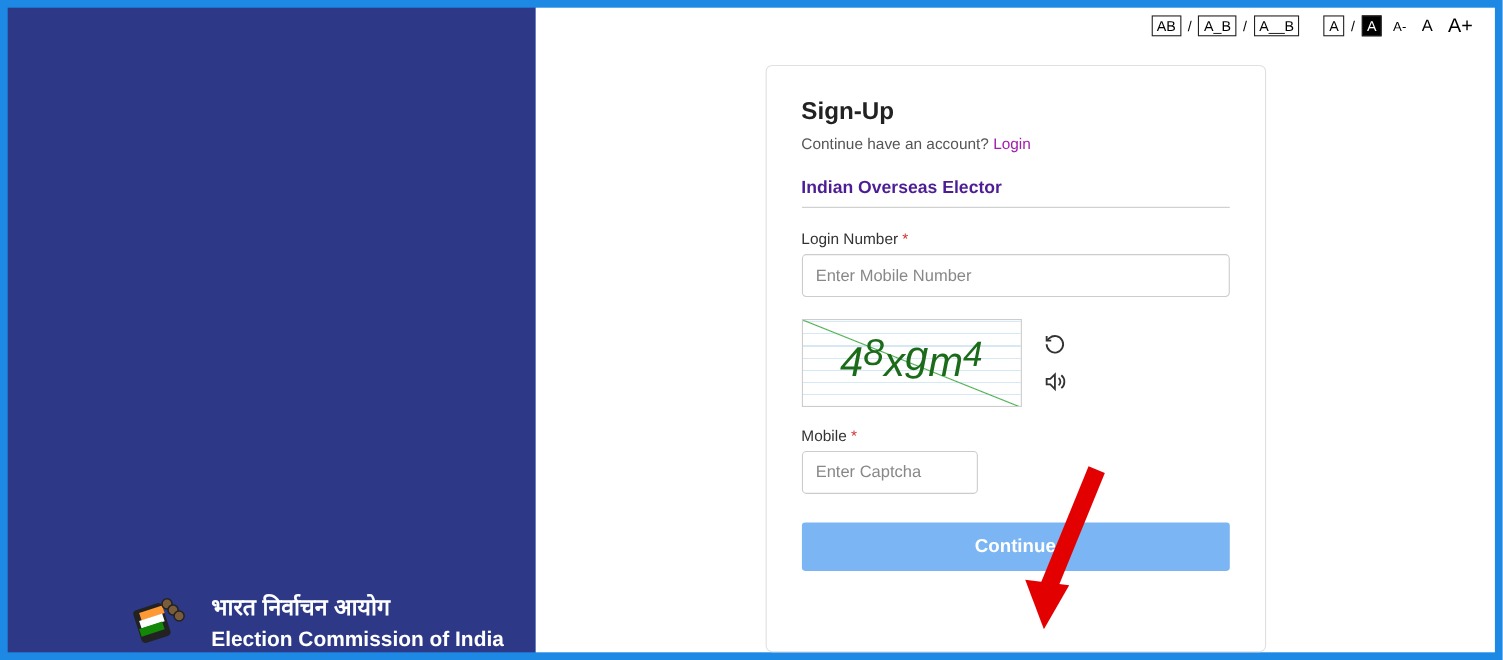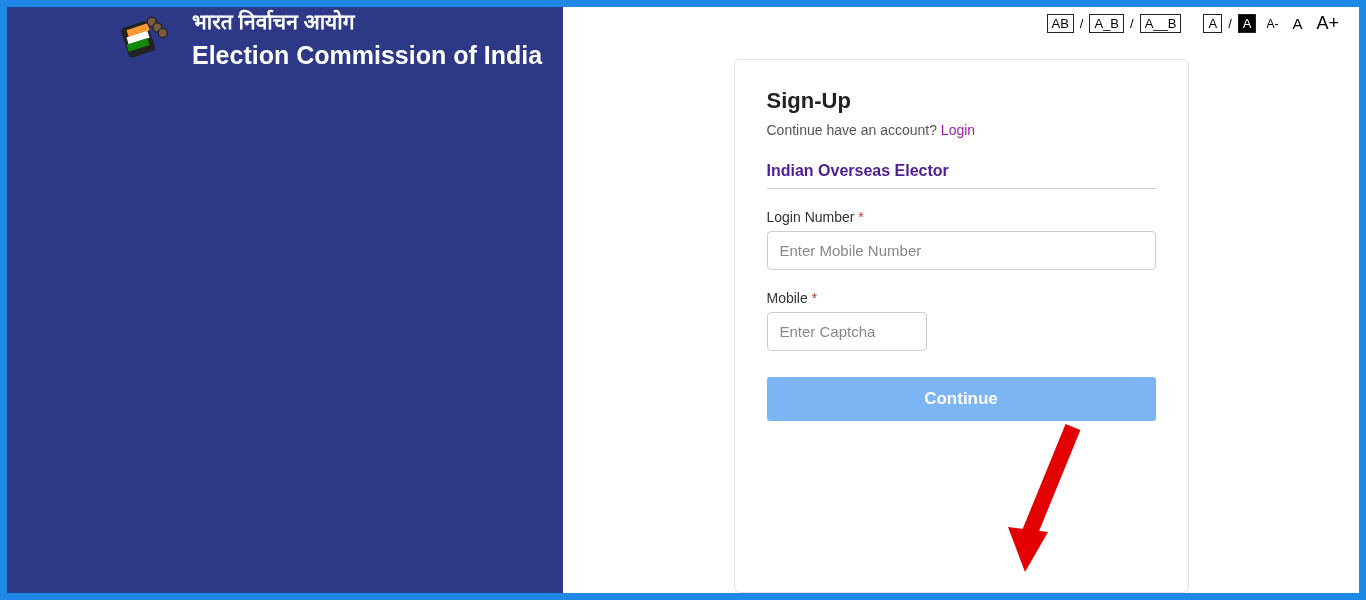--- a/index.html
+++ b/index.html
@@ -1,21 +1,21 @@
 <!DOCTYPE html>
 <html><head>
 <meta charset="utf-8">
 <style>
 * { margin: 0; padding: 0; box-sizing: border-box; font-family: Arial, Helvetica, sans-serif; }
 body { background: #1e88e5; display: flex; width: 1366px; height: 600px; overflow: hidden; padding: 7px; }
-.left-panel { width: 556px; background: #2d3986; display: flex; align-items: flex-start; padding-left: 110px; }
+.left-panel { width: 480px; background: #2d3986; display: flex; align-items: flex-end; padding-left: 110px; }
 .logo-area { display: flex; align-items: center; gap: 20px; }
 .logo-svg { width: 55px; height: 55px; flex-shrink: 0; }
 .titles h1 { color: #fff; font-size: 21px; font-weight: 700; margin-bottom: 6px; }
-.titles h2 { color: #fff; font-size: 25px; font-weight: 600; }
+.titles h2 { color: #fff; font-size: 19px; font-weight: 600; }
 .right-panel { flex: 1; background: #fff; position: relative; display: flex; justify-content: center; }
 .access-bar { position: absolute; top: 6px; right: 16px; display: flex; align-items: center; gap: 6px; font-size: 13px; }
 .access-box { border: 1px solid #222; padding: 1px 4px; font-size: 13px; cursor: pointer; }
 .access-box.dark { background: #000; color: #fff; }
 .access-sep { font-size: 13px; }
 .fs { font-size: 12px; cursor: pointer; padding: 0 4px; }
 .fs.med { font-size: 15px; }
 .fs.big { font-size: 18px; }
 .card { width: 455px; border: 1px solid #e0e0e0; border-radius: 6px; padding: 28px 32px 0 32px; margin-top: 52px; }
 .card-title { font-size: 22px; font-weight: 700; color: #222; margin-bottom: 8px; }
@@ -88,20 +88,38 @@
     <div class="tabs">
       <div class="tab">Indian Overseas Elector</div>
     </div>
 
     <label class="fld-label">
       <span>Login Number </span><span class="req">*</span>
     </label>
     <input class="fld-input" placeholder="Enter Mobile Number" style="">
 
 
+    <div class="captcha-row">
+      <div class="captcha-img">
+        <div class="captcha-text">
+          <span>4</span><span>8</span><span>x</span><span>g</span><span>m</span><span>4</span>
+        </div>
+      </div>
+      <div class="captcha-icons">
+        <svg viewBox="0 0 24 24" fill="none" stroke-width="2">
+            <path d="M3 12a9 9 0 1 0 3-6.7L3 8"></path>
+            <polyline points="3 3 3 8 8 8"></polyline>
+          </svg>
+        <svg viewBox="0 0 24 24" fill="none" stroke-width="2">
+            <polygon points="3 9 7 9 12 4 12 20 7 15 3 15 3 9"></polygon>
+            <path d="M16 8a5 5 0 0 1 0 8"></path>
+            <path d="M19 5a9 9 0 0 1 0 14"></path>
+          </svg>
+      </div>
+    </div>
 
     <label class="fld-label">
       <span>Mobile </span><span class="req">*</span>
     </label>
     <input class="fld-input captcha-input" placeholder="Enter Captcha" style="">
 
     <button class="continue-btn">Continue</button>
   </div>
 
   <svg class="arrow" style="left:440px; top:410px;" width="90" height="170" viewBox="0 0 90 170">

